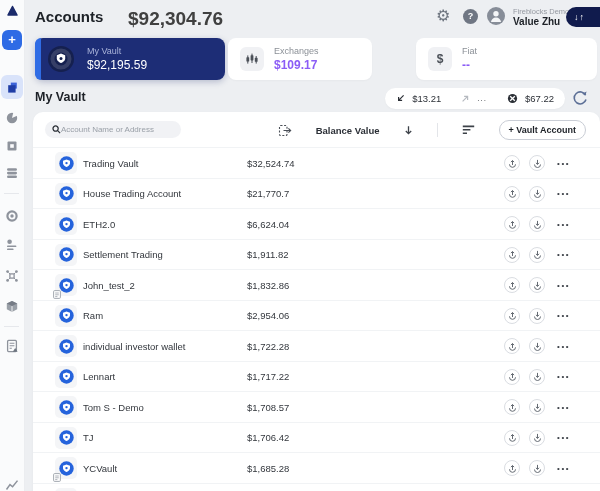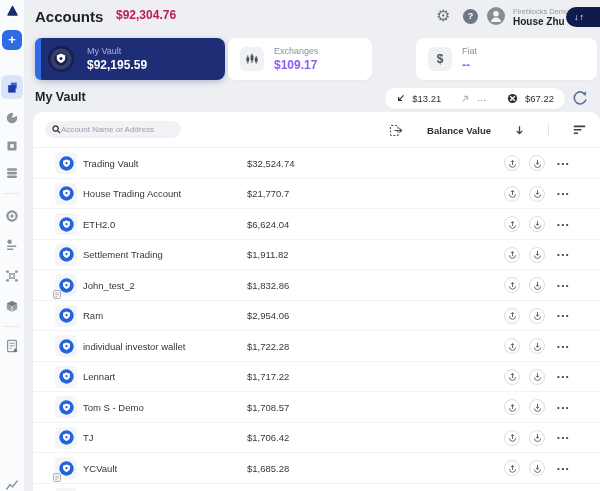--- a/index.html
+++ b/index.html
@@ -19,41 +19,41 @@
   .sb-add { position:absolute; left:2px; top:30px; width:20px; height:20px;
     background:#2e6be5; border:none; border-radius:6px; color:#fff; font-size:13px;
     font-weight:bold; line-height:18px; text-align:center; cursor:pointer; }
   .sb-active { position:absolute; left:1px; top:75px; width:22px; height:24px;
     background:#d9e3fa; border-radius:6px; display:flex; align-items:center;
     justify-content:center; cursor:pointer; }
   .sb-sep { position:absolute; left:4px; right:5px; height:1px; background:#e6e8ec; }
 
   
   .page-title { position:absolute; left:35px; top:8px; font-size:15px; font-weight:bold; }
-  .page-total { position:absolute; left:116px; top:8px; font-size:12px; font-weight:bold; color:#be185d; }
+  .page-total { position:absolute; left:128px; top:8px; font-size:19px; font-weight:bold; color:#404040; }
   .hdr-gear { position:absolute; left:436px; top:6px; width:18px; height:20px;
     font-family:"DejaVu Sans",sans-serif; font-size:16px; color:#6f7680; cursor:pointer; line-height:20px; }
   .hdr-help { position:absolute; left:463px; top:9px; width:15px; height:15px; border-radius:50%;
     background:#6f7683; color:#fff; font-size:9px; font-weight:bold; text-align:center;
     line-height:15px; cursor:pointer; }
   .hdr-avatar { position:absolute; left:487px; top:7px; width:18px; height:18px; cursor:pointer; }
   .hdr-user { position:absolute; left:513px; top:7px; line-height:1.25; cursor:pointer; }
   .hdr-org { font-size:7.5px; color:#9599a1; display:block; }
   .hdr-name { font-size:10px; font-weight:bold; color:#1d2127; display:block; }
   .hdr-transfer { position:absolute; right:-10px; top:7px; width:44px; height:20px;
     background:#101b4d; border:none; border-radius:10px; color:#fff; font-size:9px;
     text-align:left; padding-left:8px; letter-spacing:1px; cursor:pointer; }
 
   
   .card { position:absolute; top:38px; height:42px; border-radius:8px; cursor:pointer; }
   .card-vault { left:35px; width:190px; background:#1d2d76; box-shadow:0 2px 6px rgba(20,35,100,.25); }
   .card-stripe { position:absolute; left:0; top:0; bottom:0; width:6px; background:#2f6ce5; border-radius:8px 0 0 8px; }
   .card-vault .card-icon { position:absolute; left:13px; top:8px; }
   .card-vault .card-label { position:absolute; left:52px; top:8px; font-size:9px; color:#a9b3d9; }
-  .card-vault .card-value { position:absolute; left:52px; top:20px; font-size:12px; font-weight:bold; color:#fff; }
+  .card-vault .card-value { position:absolute; left:52px; top:20px; font-size:12px; font-weight:normal; color:#fff; }
   .card-white { background:#fff; box-shadow:0 1px 2px rgba(0,0,0,.03); }
   .card-exchanges { left:228px; width:144px; }
   .card-fiat { left:416px; width:181px; }
   .card-white .card-iconbox { position:absolute; left:12px; top:9px; width:24px; height:24px;
     background:#f0f1f4; border-radius:6px; display:flex; align-items:center; justify-content:center; }
   .card-white .card-label { position:absolute; left:46px; top:8px; font-size:9px; color:#8b9097; }
   .card-white .card-value { position:absolute; left:46px; top:20px; font-size:12px; font-weight:bold; color:#8b5cf6; }
   .fiat-glyph { font-size:12px; font-weight:bold; color:#4a4f57; }
 
   
@@ -188,21 +188,21 @@
 <div class="hdr-help">?</div>
 <div class="hdr-avatar">
   <svg viewBox="0 0 18 18">
     <circle cx="9" cy="9" r="9" fill="#878d98"></circle>
     <circle cx="9" cy="6.8" r="2.7" fill="#f5f6f8"></circle>
     <path d="M4 15 a5 4.4 0 0 1 10 0 Z" fill="#f5f6f8"></path>
   </svg>
 </div>
 <div class="hdr-user">
   <span class="hdr-org">Fireblocks Demo</span>
-  <span class="hdr-name">House Zhu</span>
+  <span class="hdr-name">Value Zhu</span>
 </div>
 <button class="hdr-transfer">↓↑</button>
 
 <div class="card card-vault">
   <div class="card-stripe"></div>
   <div class="card-icon">
     <svg width="26" height="26" viewBox="0 0 26 26">
       <circle cx="13" cy="13" r="13" fill="#15204f"></circle>
       <circle cx="13" cy="13" r="8.5" fill="none" stroke="rgba(255,255,255,.14)" stroke-width="4"></circle>
       <path d="M13 7.6 l4.2 1.7 v3.1 c0 2.8-4.2 4.6-4.2 4.6 s-4.2-1.8-4.2-4.6 v-3.1 Z" fill="#fff"></path>
@@ -276,20 +276,21 @@
       <path d="M5.5 6.5 H12.5 M10.4 4.4 L12.6 6.5 L10.4 8.6" stroke="#4a4f57" stroke-width="1.2" fill="none"></path>
     </svg>
     <span class="sort-label">Balance Value</span>
     <svg width="9" height="10" viewBox="0 0 9 10" style="cursor:pointer">
       <path d="M4.5 1.2 V8.4 M1.8 6 L4.5 8.6 L7.2 6" stroke="#3d4249" stroke-width="1.3" fill="none"></path>
     </svg>
     <div class="tb-divider"></div>
     <svg width="13" height="12" viewBox="0 0 13 12" style="cursor:pointer">
       <path d="M.8 2.4 H12.2 M.8 5.8 H8.4 M.8 9.2 H5" stroke="#3d4249" stroke-width="1.6"></path>
     </svg>
+    <button class="add-vault-btn">+ Vault Account</button>
   </div>
 
   <div class="rows">
   <div class="row">
     <div class="row-badge">
       <svg width="15" height="15" viewBox="0 0 15 15">
         <circle cx="7.5" cy="7.5" r="7.2" fill="#2563dc"></circle>
         <path d="M7.5 3.4 l3.5 1.4 v2.5 c0 2.3-3.5 3.8-3.5 3.8 s-3.5-1.5-3.5-3.8 v-2.5 Z" fill="#fff"></path>
         <circle cx="7.5" cy="7.1" r="1.2" fill="#2563dc"></circle>
       </svg>

